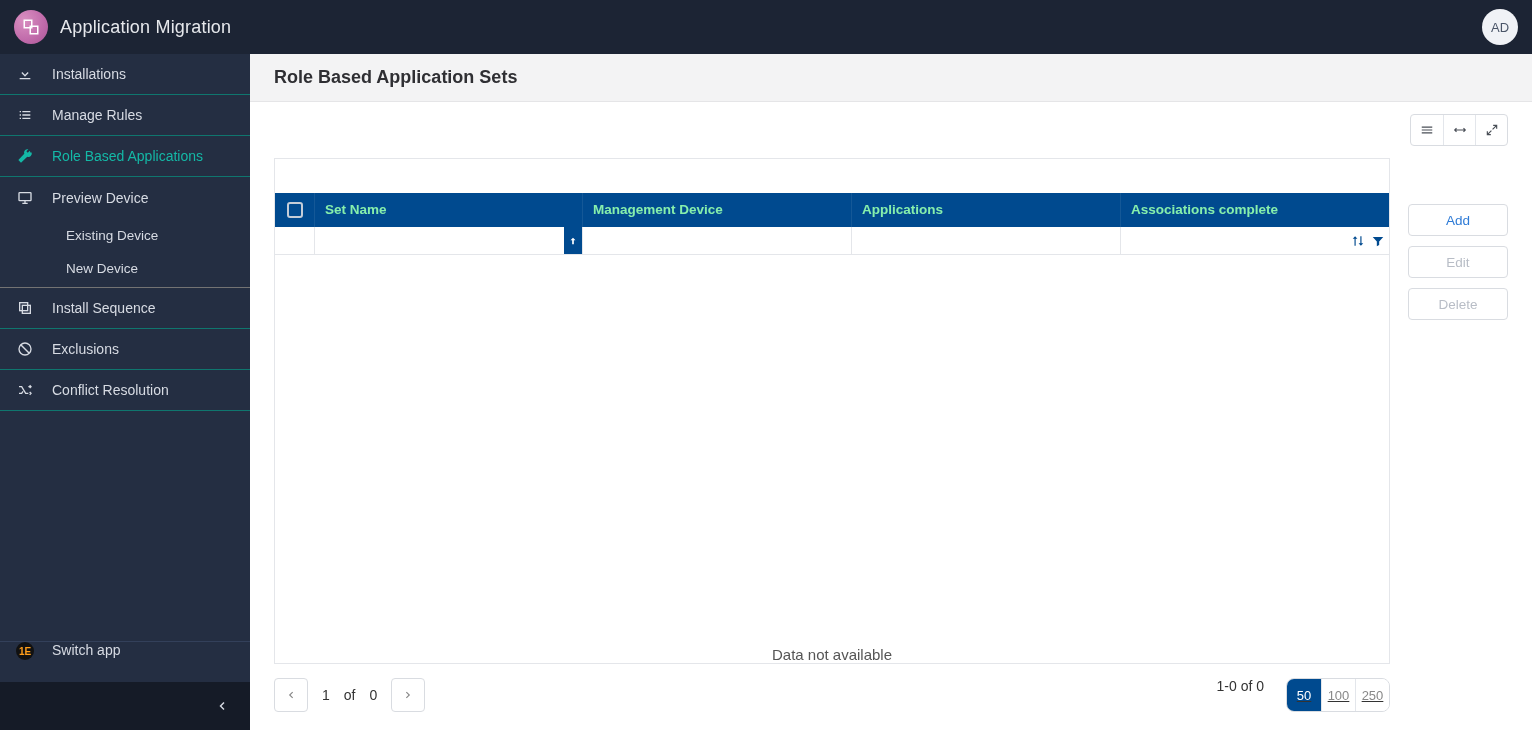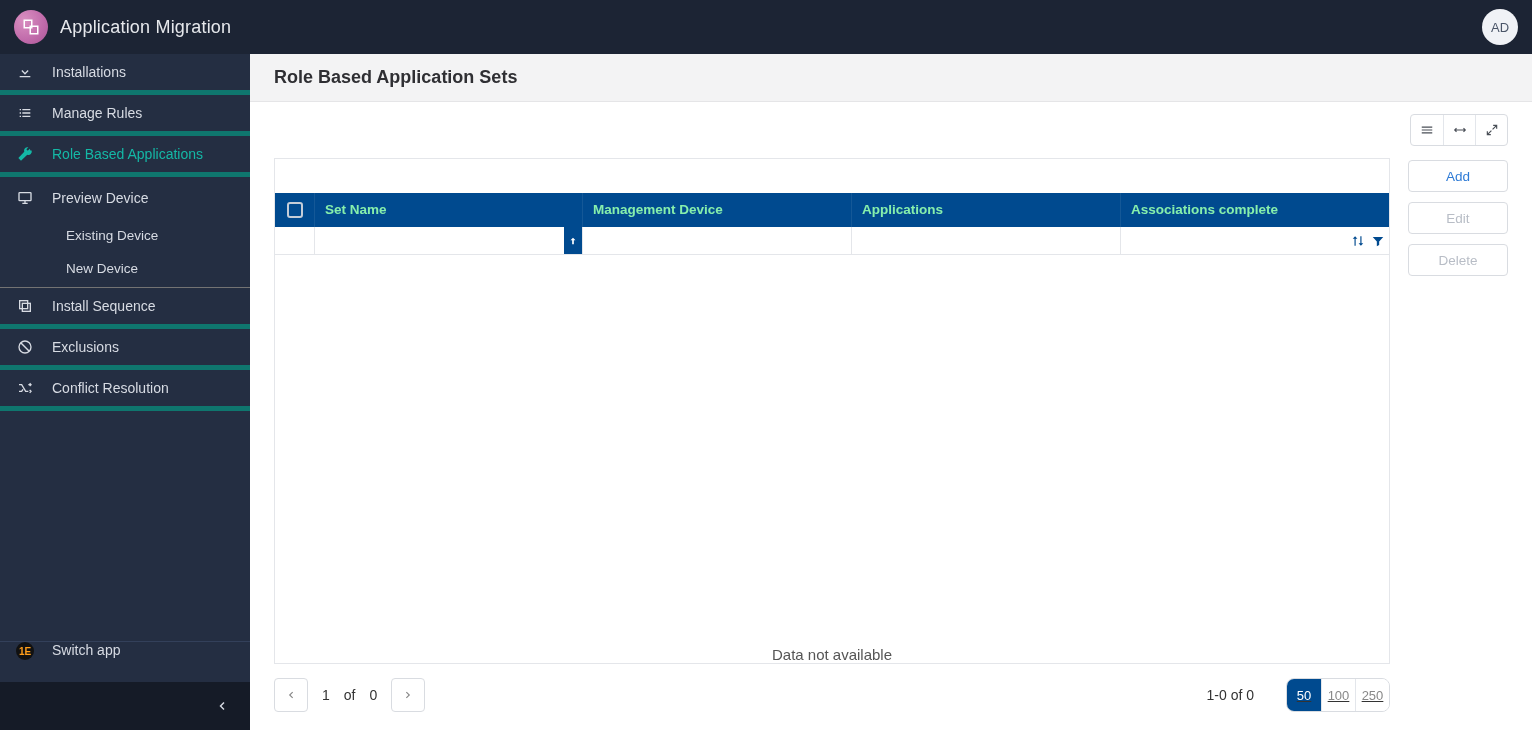--- a/index.html
+++ b/index.html
@@ -37,21 +37,21 @@
   
   .sidebar {
     width: 250px; background: #242e42; color: #d7dbe3;
     display: flex; flex-direction: column;
   }
   .nav { flex: 1; }
   .nav-item {
     display: flex; align-items: center;
     height: 41px;
     padding: 0 16px;
-    border-bottom: 5px solid #0f766e;
+    border-bottom: 1px solid #0f766e;
     cursor: pointer;
     gap: 18px;
     font-size: 14px;
   }
   .nav-item.sub { padding-left: 66px; height: 34px; border-bottom: none; font-size: 13.5px;}
   .nav-item.sub-last { border-bottom: 1px solid #737373; padding-bottom:2px; height:36px;}
   .nav-item.active { color: #14b8a6; }
   .nav-icon { width: 18px; display:flex; align-items:center; justify-content:center; flex-shrink:0;}
   .nav-icon svg { width: 16px; height: 16px; }
 
@@ -69,21 +69,21 @@
 
   
   .main { flex:1; display:flex; flex-direction:column; min-width:0; background:#fff;}
   .page-header {
     height: 48px; background:#f3f3f4; border-bottom:1px solid #e5e5e7;
     display:flex; align-items:center; padding:0 24px;
     font-size:18px; font-weight:600; color:#2f2f33;
   }
   .content { flex:1; padding: 12px 24px 18px 24px; display:flex; gap:18px; min-height:0;}
   .content-left { flex:1; display:flex; flex-direction:column; min-width:0;}
-  .content-right { width:100px; display:flex; flex-direction:column; gap:10px; padding-top:0;}
+  .content-right { width:100px; display:flex; flex-direction:column; gap:10px; padding-top:0;margin-top:44px;}
 
   .toolbar-right { display:flex; justify-content:flex-end; margin-bottom:12px; margin-right:-118px;}
   .toolbar-group {
     display:flex; border:1px solid #d9dce1; border-radius:4px; overflow:hidden; background:#fff;
   }
   .toolbar-btn {
     width:32px; height:30px; display:flex; align-items:center; justify-content:center;
     cursor:pointer; color:#4a4f57;
   }
   .toolbar-btn + .toolbar-btn { border-left:1px solid #e3e6eb;}
@@ -127,21 +127,21 @@
     display:flex; align-items:center; justify-content:space-between;
     padding-top:14px;
   }
   .pg-left{ display:flex; align-items:center; gap:10px;}
   .pg-btn{
     width:34px;height:34px;border:1px solid #d9dce1;border-radius:4px;background:#fff;
     display:flex;align-items:center;justify-content:center;cursor:pointer;color:#888;
   }
   .pg-btn svg{width:10px;height:10px;}
   .pg-info{ display:flex; align-items:center; gap:14px; color:#333; padding:0 4px;}
-  .pg-right{ display:flex; align-items:center; gap:32px;margin-left:24px;}
+  .pg-right{ display:flex; align-items:flex-start; gap:22px;margin-left:24px;}
   .pg-count{ color:#333; font-size:14px;}
   .size-group{ display:flex; border:1px solid #d9dce1; border-radius:8px; overflow:hidden;text-decoration:underline;}
   .size-opt{ width:34px;height:32px;display:flex;align-items:center;justify-content:center;font-size:13px;cursor:pointer;color:#888;background:#fff;}
   .size-opt + .size-opt{ border-left:1px solid #e3e6eb;}
   .size-opt.active{ background:#004a8f;color:#fff;}
 </style>
 </head>
 <body>
 
 <div class="topbar">

